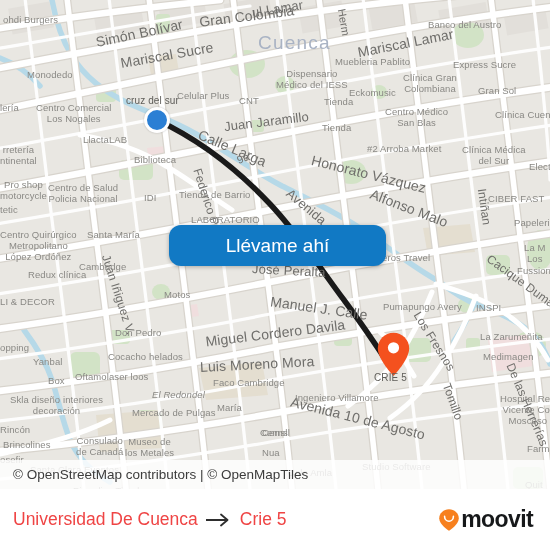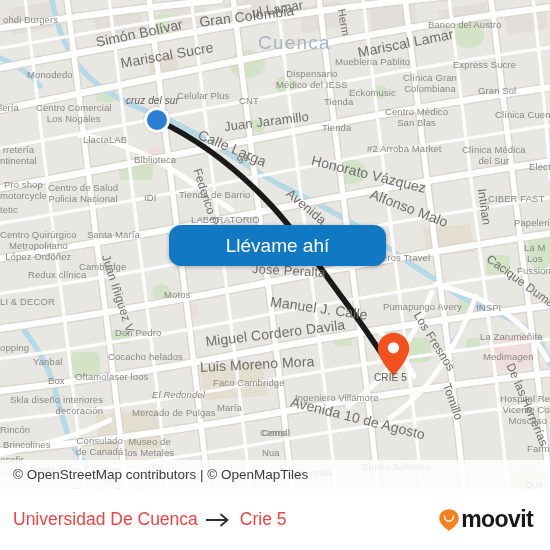--- a/index.html
+++ b/index.html
@@ -294,21 +294,21 @@
         <div class="map-label poi" style="left: 0px; top: 230px; font-size: 9.5px;">Centro Quirúrgico<br>Metropolitano<br>López Ordóñez</div>
         <div class="map-label poi" style="left: 28px; top: 270px; font-size: 9.5px;">Redux clínica</div>
         <div class="map-label poi" style="left: 0px; top: 297px; font-size: 9.5px;">LI &amp; DECOR</div>
         <div class="map-label poi" style="left: 164px; top: 290px; font-size: 9.5px;">Motos</div>
         <div class="map-label poi" style="left: 115px; top: 328px; font-size: 9.5px;">Don Pedro</div>
         <div class="map-label poi" style="left: 108px; top: 352px; font-size: 9.5px;">Cocacho helados</div>
         <div class="map-label poi" style="left: 33px; top: 357px; font-size: 9.5px;">Yanbal</div>
         <div class="map-label poi" style="left: 48px; top: 376px; font-size: 9.5px;">Box</div>
         <div class="map-label poi" style="left: 0px; top: 343px; font-size: 9.5px;">opping</div>
         <div class="map-label poi" style="left: 75px; top: 372px; font-size: 9.5px;">Oftamolaser loos</div>
-        <div class="map-label poi" style="left: 10px; top: 395px; font-size: 9.5px; text-align: right;">Skla diseño interiores<br>decoración</div>
+        <div class="map-label poi" style="left: 10px; top: 395px; font-size: 9.5px;">Skla diseño interiores<br>decoración</div>
         <div class="map-label poi" style="left: 0px; top: 425px; font-size: 9.5px;">Rincón</div>
         <div class="map-label poi" style="left: 3px; top: 440px; font-size: 9.5px;">Brincolines</div>
         <div class="map-label poi" style="left: 0px; top: 455px; font-size: 9.5px;">osefir</div>
         <div class="map-label poi" style="left: 76px; top: 436px; font-size: 9.5px;">Consulado<br>de Canadá</div>
         <div class="map-label poi" style="left: 125px; top: 437px; font-size: 9.5px;">Museo de<br>los Metales</div>
         <div class="map-label poi" style="left: 152px; top: 390px; font-size: 9.5px; font-style: italic;">El Redondel</div>
         <div class="map-label poi" style="left: 132px; top: 408px; font-size: 9.5px;">Mercado de Pulgas</div>
         <div class="map-label poi" style="left: 217px; top: 403px; font-size: 9.5px;">María</div>
         <div class="map-label poi" style="left: 213px; top: 378px; font-size: 9.5px;">Faco Cambridge</div>
         <div class="map-label poi" style="left: 260px; top: 428px; font-size: 9.5px;">Cemsl</div>
@@ -343,21 +343,21 @@
         <div class="map-label poi" style="left: 480px; top: 332px; font-size: 9.5px;">La Zarumeñita</div>
         <div class="map-label poi" style="left: 483px; top: 352px; font-size: 9.5px;">Medimagen</div>
         <div class="map-label poi" style="left: 500px; top: 394px; font-size: 9.5px;">Hospital Reg<br>Vicente Cor<br>Moscoso</div>
         <div class="map-label poi" style="left: 527px; top: 444px; font-size: 9.5px;">Farma</div>
         <div class="map-label poi" style="left: 525px; top: 480px; font-size: 9.5px;">Quit</div>
         <div class="map-label poi" style="left: 30px; top: 465px; font-size: 9.5px;">Santa Clara Eventos</div>
         <div class="map-label poi" style="left: 73px; top: 486px; font-size: 9.5px;">Picardias Tienda</div>
       </div>
 
     <div class="origin-dot"></div>
-    <div class="map-label marker-lbl" style="left:126px; top:95px; color:#5e5d59;font-style:italic;">cruz del sur</div>
+    <div class="map-label marker-lbl" style="left:126px; top:95px; color:#5e5d59;">cruz del sur</div>
 
     <svg class="dest-pin" viewBox="0 0 33 45">
       <path d="M16.5,0.8 C7.8,0.8 0.8,7.8 0.8,16.5 C0.8,27.5 16.5,44 16.5,44 C16.5,44 32.2,27.5 32.2,16.5 C32.2,7.8 25.2,0.8 16.5,0.8 Z" fill="#f4511e"></path>
       <circle cx="16.5" cy="15.8" r="5.6" fill="#ffffff"></circle>
     </svg>
     <div class="map-label marker-lbl" style="left:374px; top:372px;">CRIE 5</div>
 
     <div class="cta">
       <span>Llévame ahí</span>
     </div>

